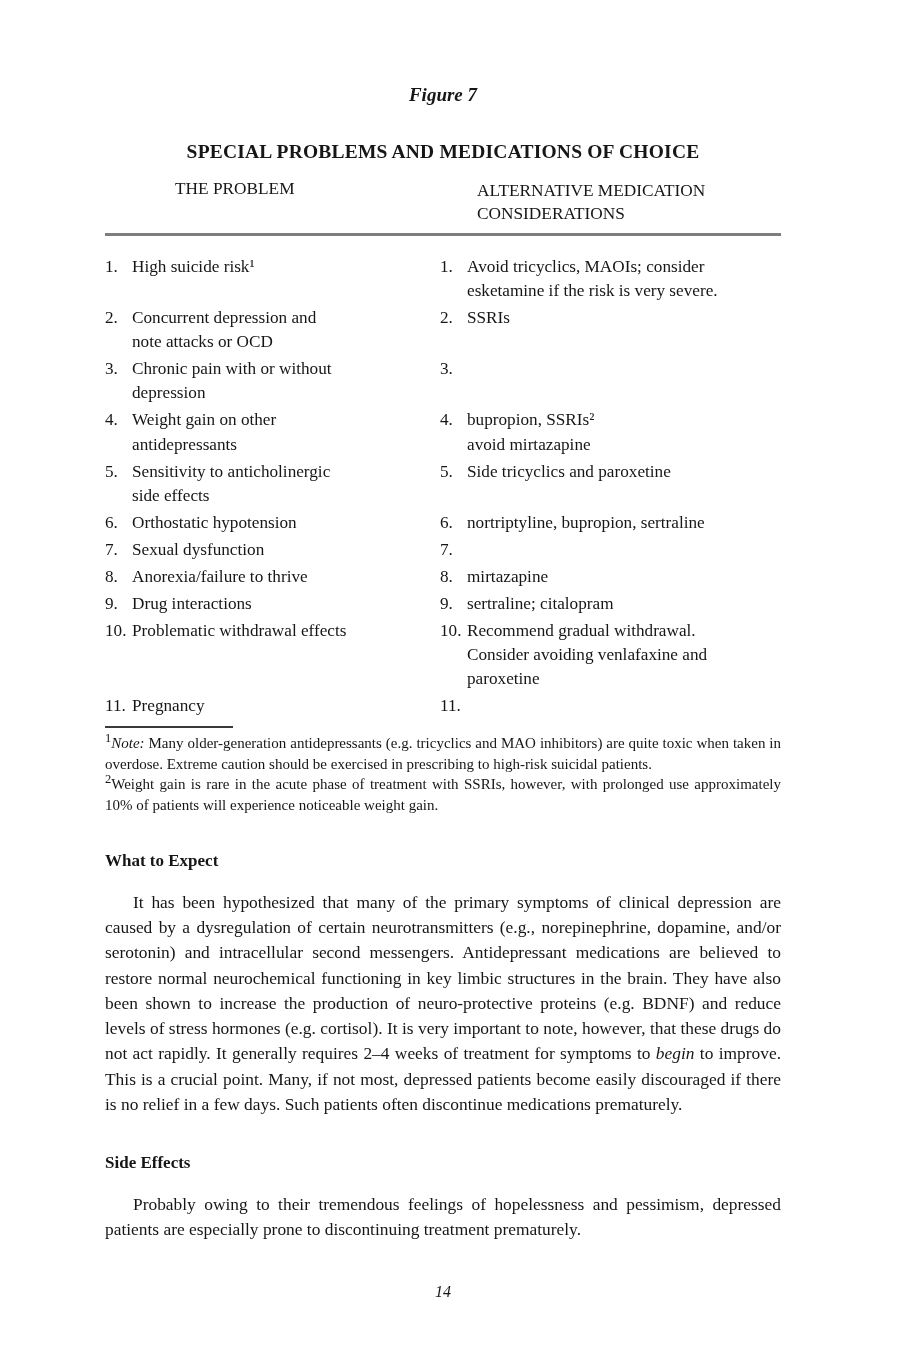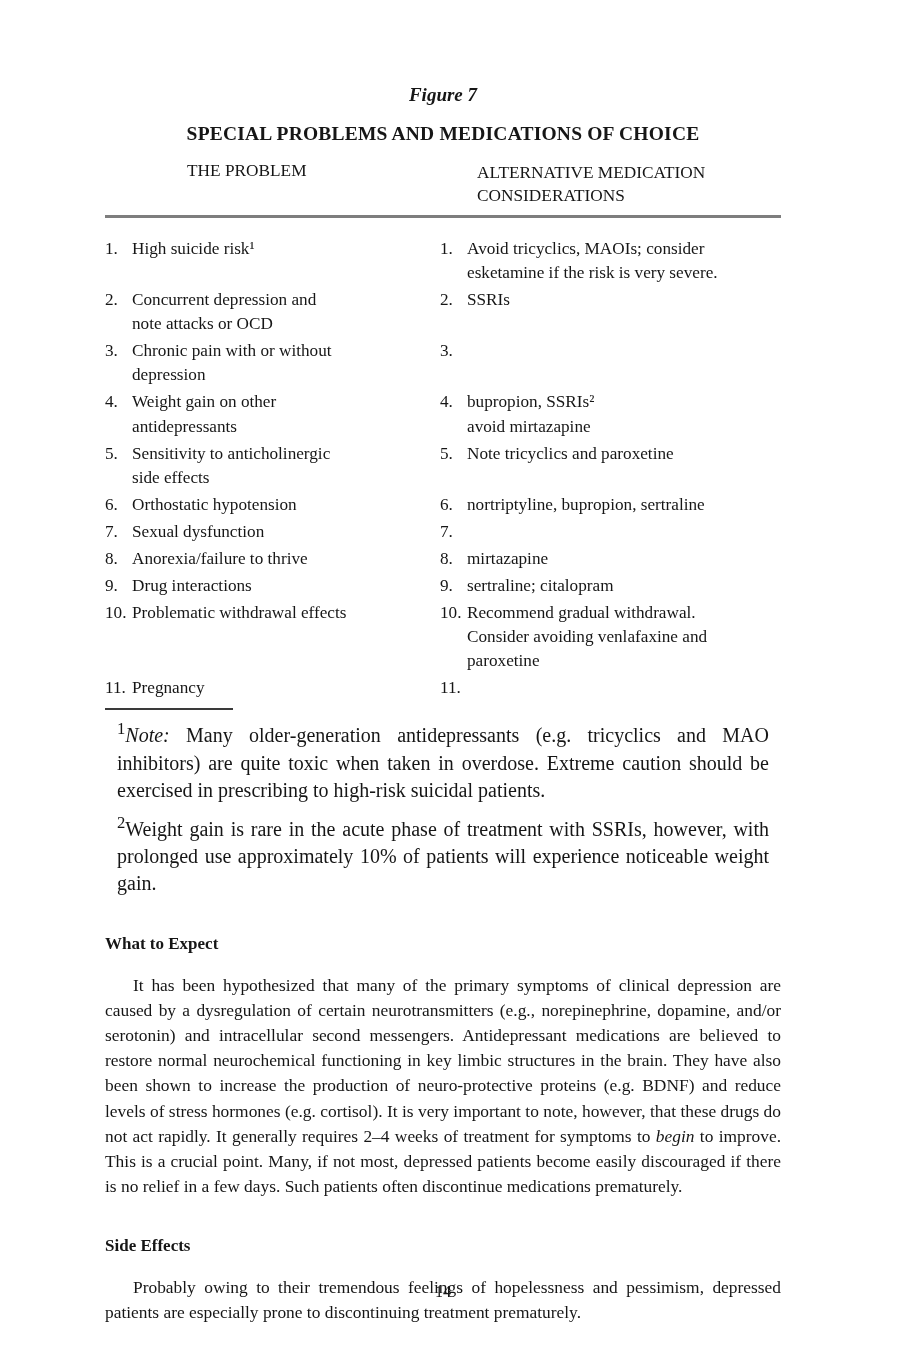--- a/index.html
+++ b/index.html
@@ -7,41 +7,41 @@
     position:relative;
     width:900px; height:1350px;
     background:#ffffff;
     font-family:"Liberation Serif", serif;
     color:#161616;
     overflow:hidden;
   }
   .content { position:absolute; left:105px; top:0; width:676px; }
 
   .fig-label  { margin-top:84px; text-align:center; font-weight:bold; font-style:italic; font-size:19px; }
-  .fig-title  { margin-top:17px; text-align:center; font-weight:bold; font-size:19.5px; letter-spacing:0.2px; }
+  .fig-title  { margin-top:35px; text-align:center; font-weight:bold; font-size:19.5px; letter-spacing:0.2px; }
 
   .col-headers { position:relative; height:50px; margin-top:16px; font-size:17.3px; }
-  .col-header-1 { position:absolute; left:70px;  top:0;margin-left:12px; }
+  .col-header-1 { position:absolute; left:70px;  top:0; }
   .col-header-2 { position:absolute; left:372px; top:0; width:256px; line-height:1.35;font-family:Liberation Serif, serif; }
 
   .table-rule { border:0; border-top:3px solid #7e7e7e; margin:4px 0 0 0; }
 
   .fig-table { margin-top:19px; font-size:17.2px; }
   .frow { display:grid; grid-template-columns:27px 308px 27px 314px; line-height:1.4; margin-bottom:3px; }
   .cell { white-space:pre-line; }
 
   .fn-rule { border:0; border-top:2px solid #3a3a3a; width:128px; margin:8px 0 5px 0; }
-  .footnote { margin:12px; font-size:20px; line-height:1.36; text-align:justify; }
+  .footnote { margin:0; font-size:15px; line-height:1.36; text-align:justify; }
   .footnote sup, .cell sup { line-height:0; }
 
   .sec-heading { margin:36px 0 0 0; font-size:17px; font-weight:bold; }
   .body-para   { margin:19px 0 0 0; font-size:17.4px; line-height:1.45; text-align:justify; text-indent:28px; }
   .italic { font-style:italic; }
 
-  .page-number { position:absolute; top:1283px; left:105px; width:676px; text-align:center; font-size:16px; }
+  .page-number { position:absolute; top:1283px; left:105px; width:676px; text-align:center; font-size:16px;font-style:italic; }
 </style>
 </head>
 <body>
 
 <div class="page">
   <div class="content">
 
     <div class="fig-label">Figure 7</div>
     <div class="fig-title">SPECIAL PROBLEMS AND MEDICATIONS OF CHOICE</div>
 
@@ -79,21 +79,21 @@
 antidepressants</span>
         <span class="cell">4.</span>
         <span class="cell">bupropion, SSRIs²
 avoid mirtazapine</span>
       </div>
       <div class="frow">
         <span class="cell">5.</span>
         <span class="cell">Sensitivity to anticholinergic
 side effects</span>
         <span class="cell">5.</span>
-        <span class="cell">Note tricyclics and paroxetine</span>
+        <span class="cell">Side tricyclics and paroxetine</span>
       </div>
       <div class="frow">
         <span class="cell">6.</span>
         <span class="cell">Orthostatic hypotension</span>
         <span class="cell">6.</span>
         <span class="cell">nortriptyline, bupropion, sertraline</span>
       </div>
       <div class="frow">
         <span class="cell">7.</span>
         <span class="cell">Sexual dysfunction</span>

